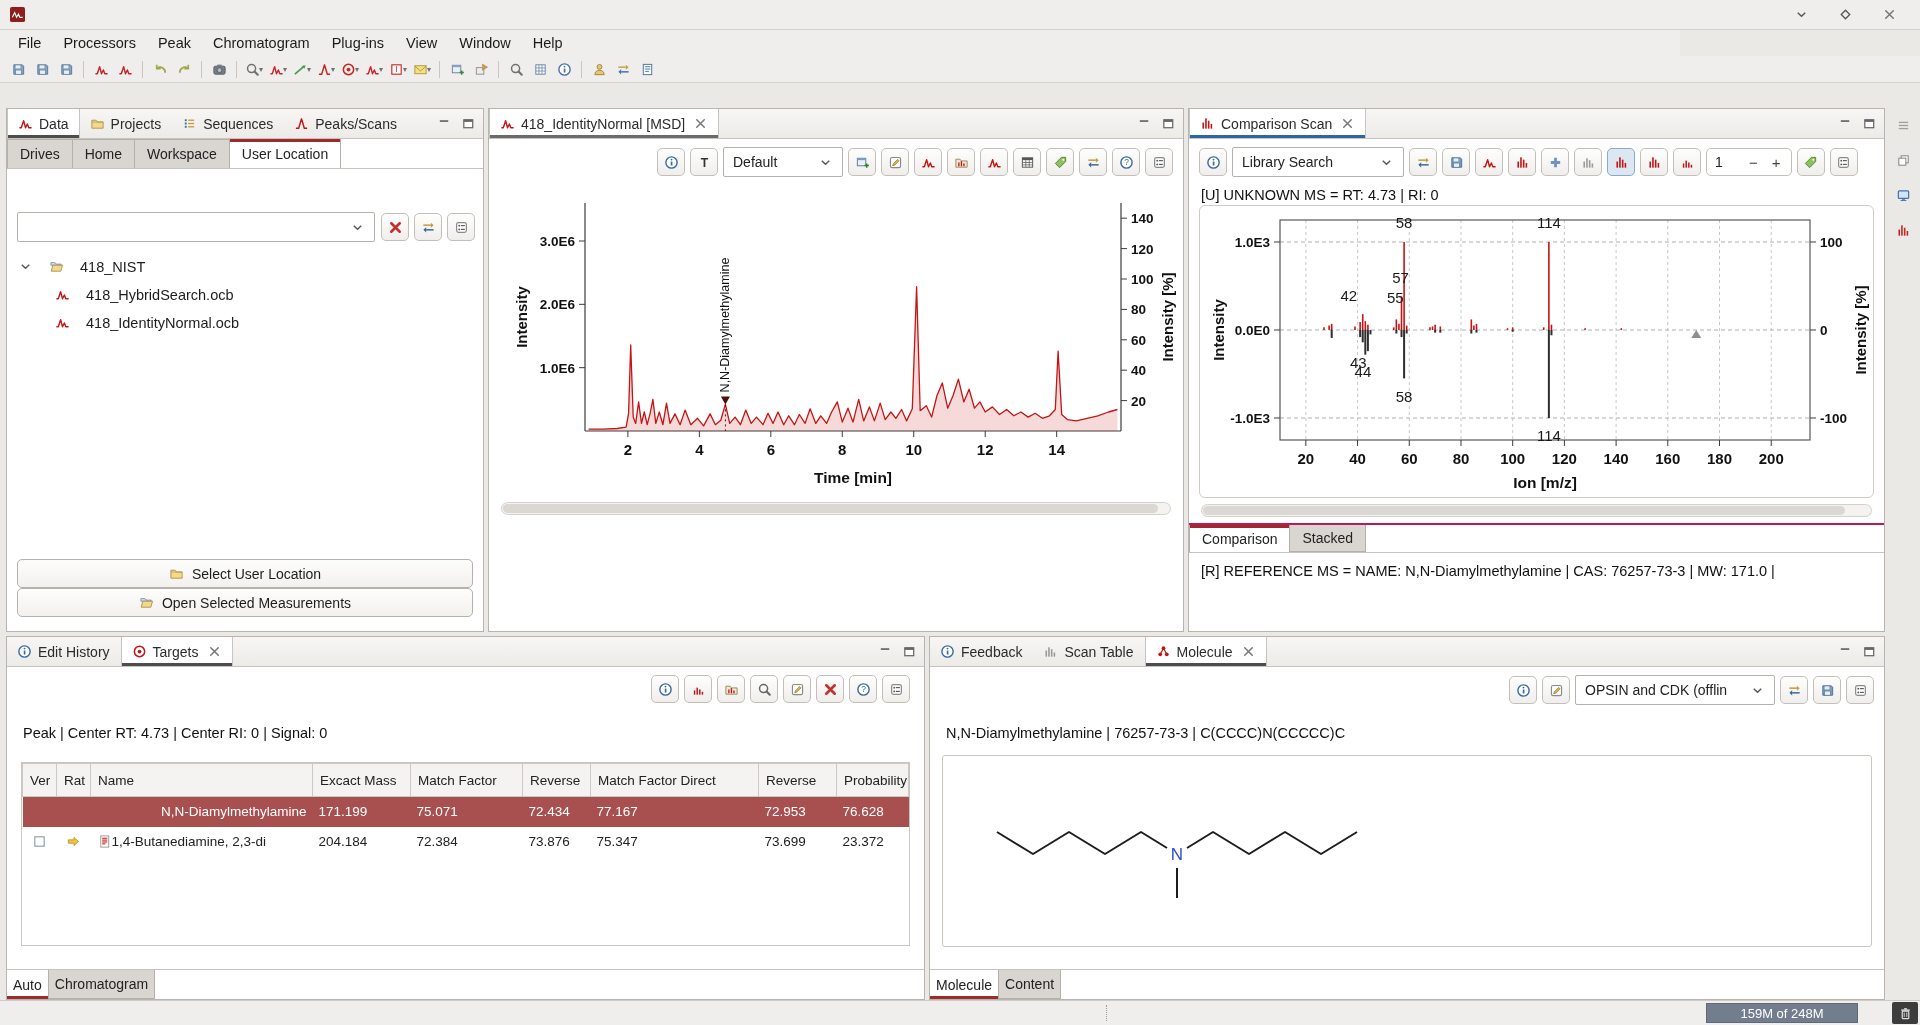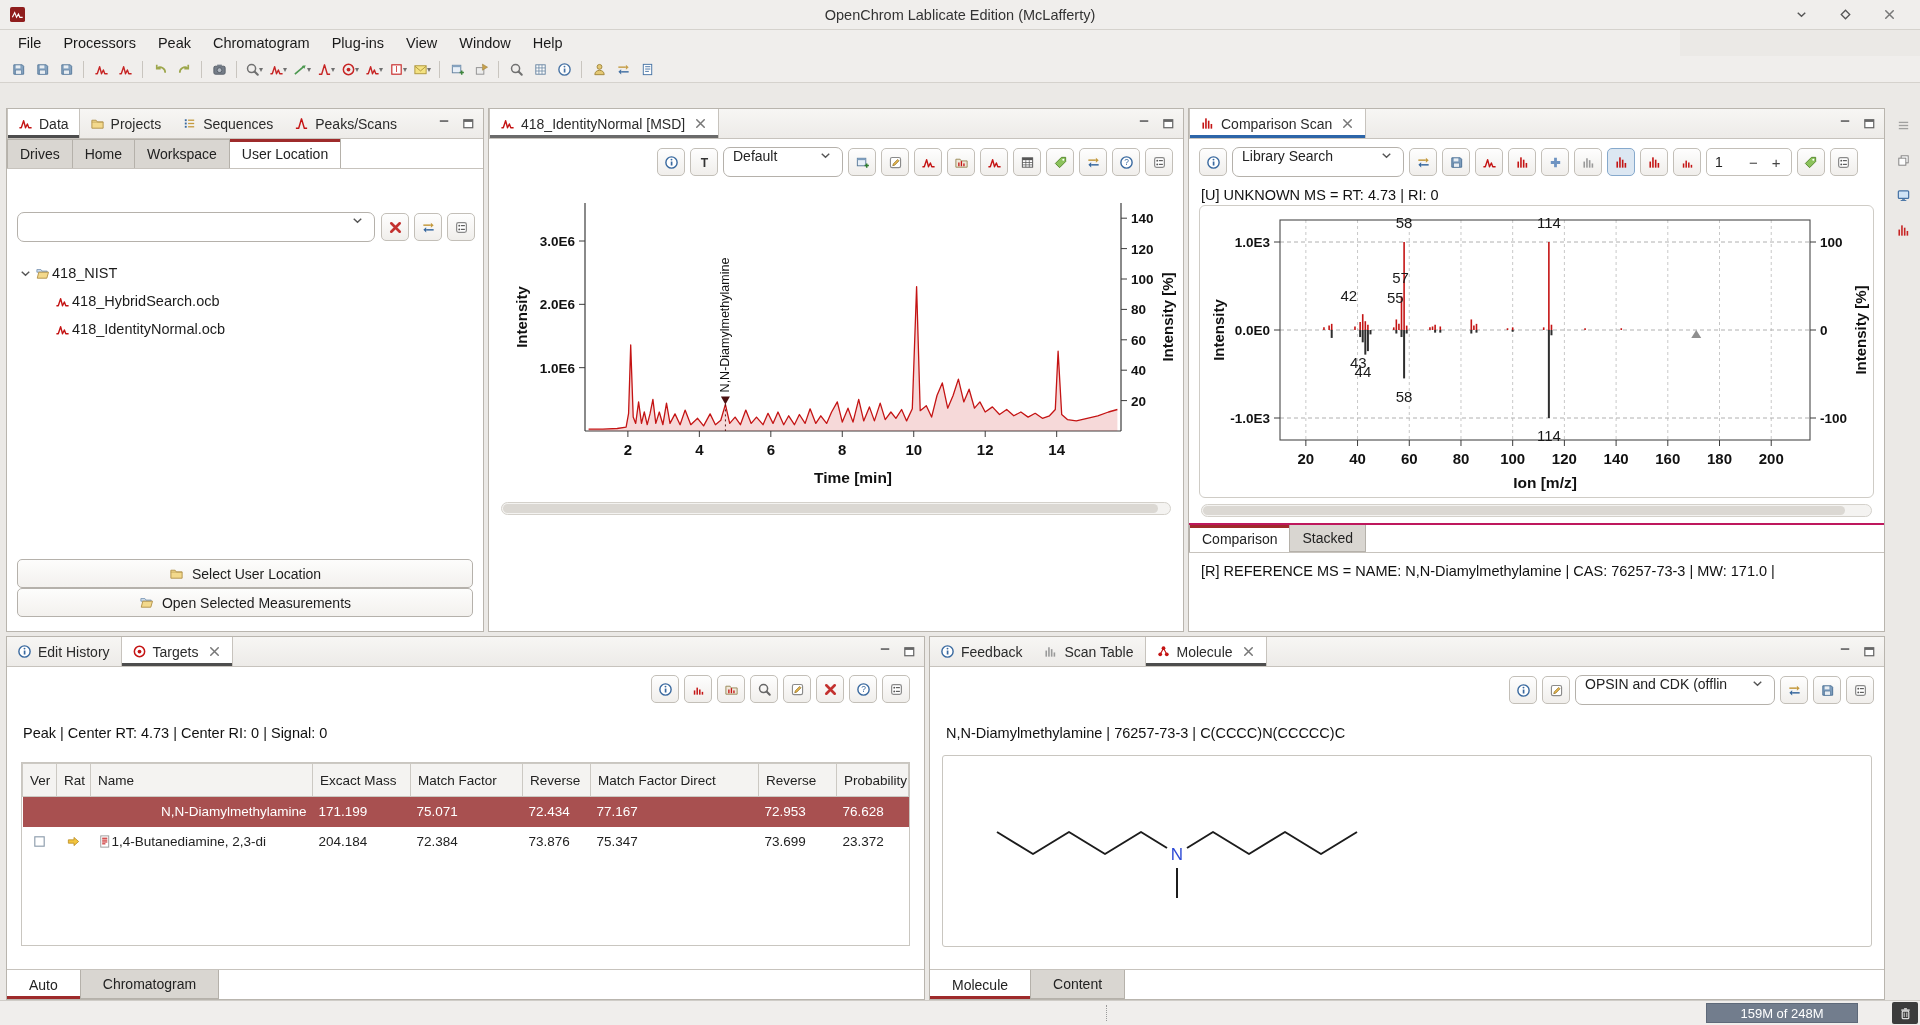--- a/index.html
+++ b/index.html
@@ -23,40 +23,40 @@
   .tclose{display:flex;align-items:center;margin-left:2px}
   .winbtns{margin-left:auto;display:flex;gap:6px;align-items:center;padding-right:6px}
   .winbtns span{width:18px;height:18px;display:flex;align-items:center;justify-content:center}
   .pbody{position:relative;height:calc(100% - 30px);background:#fff}
   .loctabs{display:flex;align-items:stretch;height:30px;border-bottom:1px solid #c7c3bd;background:#fff}
   .loctab{display:flex;align-items:center;padding:0 12px;font-size:14px;background:#d9d6d1;border-right:1px solid #b5b1aa;border-top:1px solid #b5b1aa;position:relative;color:#222}
   .loctab:first-child{border-left:1px solid #b5b1aa}
   .loctab.selected{background:#fff;border-top:none}
   .loctab.selected::before{content:"";position:absolute;left:0;right:0;top:0;height:3px;background:#9e2b2b}
   .searchrow{position:absolute;left:10px;right:8px;top:72px;height:32px;display:flex;gap:6px;align-items:center}
-  .combo{height:30px;border:1px solid #b5b1ab;border-radius:7px;background:#fff;display:flex;align-items:flex-start;padding:0 9px;gap:8px;font-size:14px;color:#222}
+  .combo{height:30px;border:1px solid #b5b1ab;border-radius:2px;background:#fff;display:flex;align-items:center;padding:0 9px;gap:8px;font-size:14px;color:#222}
   .combo .cval{flex:1;white-space:nowrap;overflow:hidden}
   .grow{flex:1}
   .icon-btn{min-width:28px;height:28px;border:1px solid #c3bfb8;border-radius:5px;background:linear-gradient(#fefefe,#f0eeeb);display:flex;align-items:center;justify-content:center;gap:2px}
   .icon-btn.pressed{background:#dce7f2;border-color:#86a9cc}
   .tree{position:absolute;left:10px;top:120px;right:10px}
-  .titem{display:flex;align-items:center;gap:2px;height:28px;font-size:14.5px;color:#1c1c1c}
+  .titem{display:flex;align-items:flex-start;gap:16px;height:28px;font-size:14.5px;color:#1c1c1c}
   .titem .tw{width:16px;display:flex;justify-content:center}
   .titem.child{padding-left:38px}
   .explorer-buttons{position:absolute;left:10px;right:10px;bottom:14px;display:flex;flex-direction:column;}
   .bigbtn{height:29px;border:1px solid #b5b1ab;border-radius:5px;background:linear-gradient(#fdfdfc,#f3f1ee);display:flex;align-items:center;justify-content:center;gap:8px;font-size:14px;color:#1c1c1c}
   .viewtoolbar{display:flex;align-items:center;justify-content:flex-end;gap:5px;padding:8px 10px;background:#fff}
   .iconrow{display:flex;gap:5px;align-items:center}
   .infoline{padding:2px 12px;font-size:14.5px;color:#111;white-space:nowrap;overflow:hidden}
   .chartwrap{margin:2px 8px;background:#fff}
   .chartbox{margin:0 10px;border:1px solid #cfccc6;border-radius:6px;background:#fff}
   .hscroll{position:relative;height:13px;border:1px solid #d4d1cb;border-radius:7px;background:#f4f3f1;margin:6px 12px}
   .hscroll .thumb{position:absolute;top:1px;bottom:1px;left:1px;border-radius:6px;background:#dbd8d3}
   .bottabs{position:absolute;left:0;right:0;bottom:0;height:30px;display:flex;background:#fff;border-top:1px solid #c7c3bd}
-  .bottab{display:flex;align-items:center;padding:0 22px;font-size:14px;background:#d9d6d1;border-right:1px solid #b5b1aa;border-bottom:1px solid #b5b1aa;position:relative}
+  .bottab{display:flex;align-items:center;padding:0 6px;font-size:14px;background:#d9d6d1;border-right:1px solid #b5b1aa;border-bottom:1px solid #b5b1aa;position:relative}
   .bottab.selected{background:#fff;border-bottom:none}
   .bottab.selected::after{content:"";position:absolute;left:0;right:0;bottom:0;height:3px;background:#9e2b2b}
   .spinner{height:28px;border:1px solid #c3bfb8;border-radius:5px;background:#fff;display:flex;align-items:center;padding:0 8px;gap:10px;font-size:14px}
   .spin-val{min-width:22px}
   .spin-btn{color:#444;font-size:15px;padding:0 2px}
   .tgtable{border-collapse:collapse;font-size:13.5px;table-layout:fixed;width:100%}
   .tgtable th{background:#f4f3f1;border:1px solid #ccc9c3;font-weight:normal;text-align:left;padding:0 7px;height:33px;overflow:hidden;white-space:nowrap}
   .tgtable td{padding:0 6px;height:30px;overflow:hidden;white-space:nowrap}
   tr.rowsel{background:#a85050;color:#fff}
   tr.rowsel td:nth-child(3){text-align:right}
@@ -74,21 +74,20 @@
 </head>
 <body>
 
 <div class="titlebar">
   <span class="ic">
       <svg viewBox="0 0 16 16" width="15" height="15" aria-hidden="true">
         <rect width="16" height="16" rx="2" fill="#8f1d1d"></rect>
         <path d="M2.5 11 L5 6 7 11 9 7.5 10.5 11 13.5 11" stroke="#fff" stroke-width="1.2" fill="none"></path>
       </svg>
     </span>
-  <div class="title-center">OpenChrom Lablicate Edition (McLafferty)</div>
   <div class="winctl">
     <span>
         <svg viewBox="0 0 16 16" width="15" height="15" aria-hidden="true">
           <path d="M4 6.2 L8 10 12 6.2" fill="none" stroke="#555" stroke-width="1.5"></path>
         </svg>
       </span>
     <span>
         <svg viewBox="0 0 16 16" width="15" height="15" aria-hidden="true">
           <rect x="4.8" y="4.8" width="6.4" height="6.4" fill="none" stroke="#555" stroke-width="1.4" transform="rotate(45 8 8)"></rect>
         </svg>

